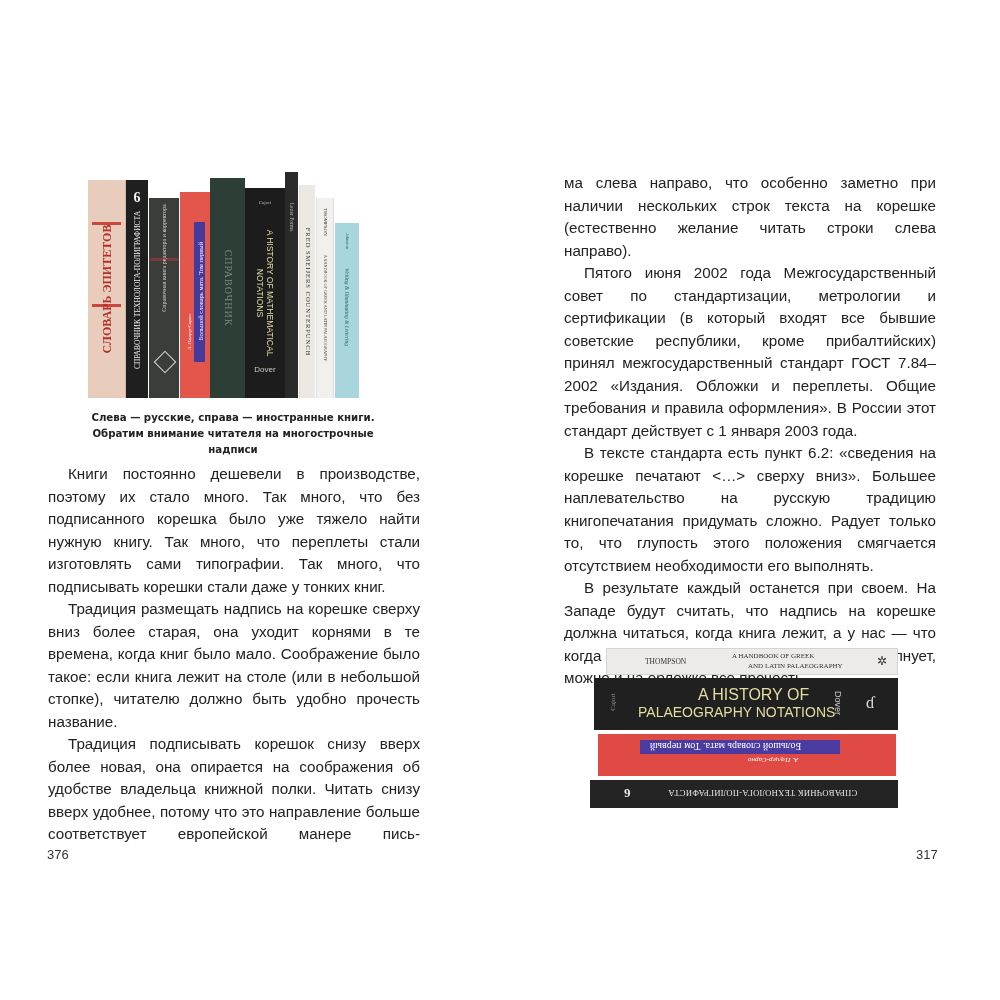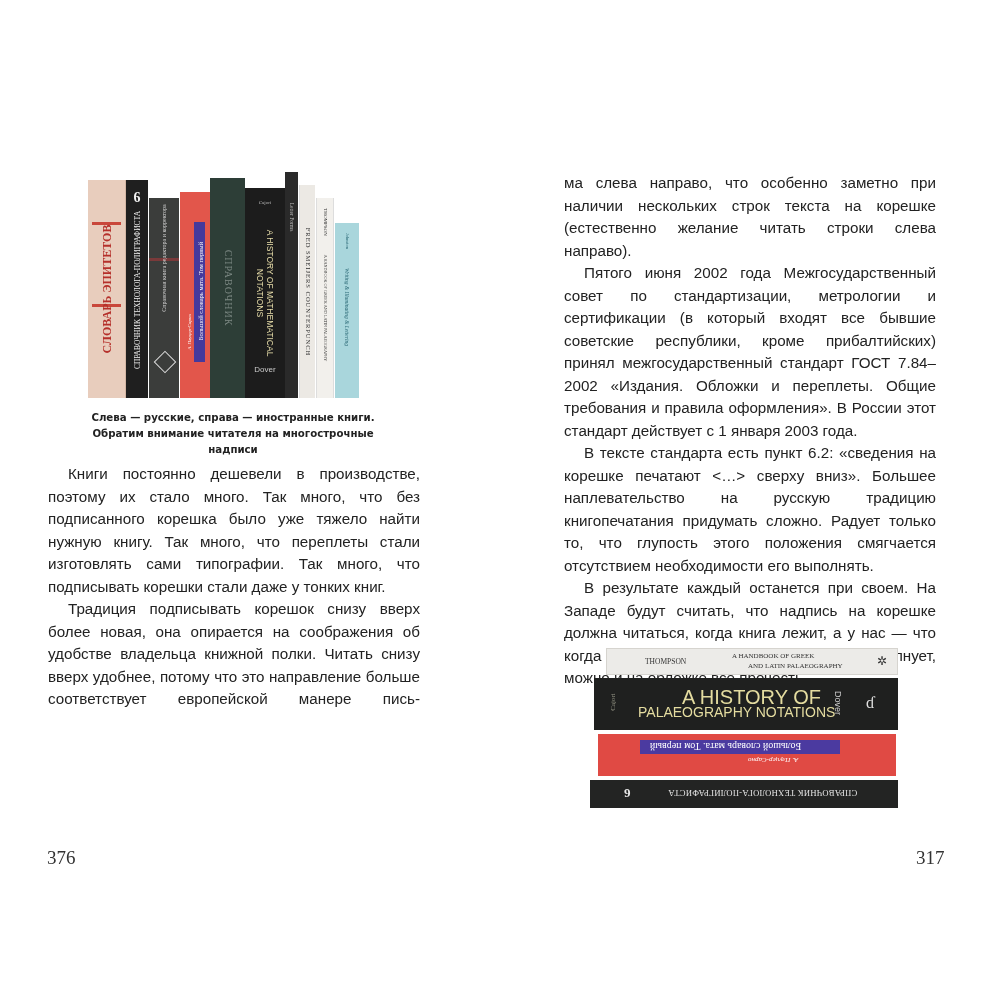--- a/index.html
+++ b/index.html
@@ -16,21 +16,21 @@
     .stripe { position: absolute; left: 4px; right: 4px; height: 3px; background: #c9473b; }
 
     .caption { position: absolute; left: 88px; top: 410px; width: 290px; font-family: "DejaVu Sans", sans-serif; font-size: 10.2px; line-height: 16px; color: #222; font-weight: bold; text-align: center; }
 
     .body-text { position: absolute; font-family: Liberation Sans, sans-serif; font-size: 15.2px; line-height: 22.5px; color: #222; text-align: justify; }
     .body-text p { margin: 0; text-indent: 20px; }
     .body-text p.noindent { text-indent: 0; }
     .left-text { left: 48px; top: 463px; width: 372px; }
     .right-text { left: 564px; top: 172px; width: 372px; }
 
-    .page-num { position: absolute; top: 847px; font-family: Liberation Serif, serif; font-size: 19px; color: #333; }
+    .page-num { position: absolute; top: 847px; font-family: Liberation Sans, sans-serif; font-size: 13px; color: #333; }
     .pn-left { left: 47px; }
     .pn-right { left: 916px; }
 
     
     .stack { position: absolute; left: 588px; top: 648px; width: 312px; height: 162px; }
     .lay { position: absolute; box-sizing: border-box; overflow: hidden; }
     .lay .t { position: absolute; font-family: "Liberation Serif", serif; white-space: nowrap; }
   </style>
 </head>
 <body>
@@ -87,20 +87,21 @@
     <div class="spine" style="left:247px;width:24px;height:175px;background:#a9d6dc;">
       <div class="vt" style="top:10%;transform:translate(-50%,-50%) rotate(90deg);font-size:4.5px;color:#2c6a77;">Johnston</div>
       <div class="vt" style="top:48%;transform:translate(-50%,-50%) rotate(90deg);font-size:5.5px;color:#2c6a77;font-style:italic;">Writing &amp; Illuminating &amp; Lettering</div>
     </div>
   </div>
 
   <div class="caption">Слева — русские, справа — иностранные книги. Обратим внимание читателя на многострочные надписи</div>
 
   <div class="body-text left-text">
     <p>Книги постоянно дешевели в производстве, поэтому их стало много. Так много, что без подписанного корешка было уже тяжело найти нужную книгу. Так много, что переплеты стали изготовлять сами типографии. Так много, что подписывать корешки стали даже у тонких книг.</p>
+    <p>Традиция размещать надпись на корешке сверху вниз более старая, она уходит корнями в те времена, когда книг было мало. Соображение было такое: если книга лежит на столе (или в небольшой стопке), читателю должно быть удобно прочесть название.</p>
     <p style="text-align-last:justify;">Традиция подписывать корешок снизу вверх более новая, она опирается на соображения об удобстве владельца книжной полки. Читать снизу вверх удобнее, потому что это направление больше соответствует европейской манере пись-</p>
   </div>
 
   <div class="page-num pn-left">376</div>
 </div>
 
 <div class="page page-right" style="left:0;width:1000px;">
   <div class="body-text right-text">
     <p class="noindent">ма слева направо, что особенно заметно при наличии нескольких строк текста на корешке (естественно желание читать строки слева направо).</p>
     <p>Пятого июня 2002 года Межгосударственный совет по стандартизации, метрологии и сертификации (в который входят все бывшие советские республики, кроме прибалтийских) принял межгосударственный стандарт ГОСТ 7.84–2002 «Издания. Обложки и переплеты. Общие требования и правила оформления». В России этот стандарт действует с 1 января 2003 года.</p>
@@ -112,21 +113,21 @@
 
     <div class="lay" style="left:18px;top:0;width:292px;height:27px;background:#ecebe8;border:1px solid #d6d4cf;">
       <div class="t" style="left:38px;top:8px;font-size:7.5px;color:#333;">THOMPSON</div>
       <div class="t" style="left:125px;top:3px;font-size:7px;color:#333;text-align:center;">A HANDBOOK OF GREEK</div>
       <div class="t" style="left:118px;top:13px;font-size:7px;color:#333;margin-left:23px;">AND LATIN PALAEOGRAPHY</div>
       <div class="t" style="right:10px;top:5px;font-size:12px;color:#333;">✲</div>
     </div>
 
     <div class="lay" style="left:6px;top:30px;width:304px;height:52px;background:#1f201f;">
       <div class="t" style="left:10px;top:20px;font-size:7px;color:#9a9a8a;transform:rotate(-90deg);">Cajori</div>
-      <div class="t" style="left:88px;top:8px;font-size:20px;color:#e4dca0;font-family:'Liberation Sans',sans-serif;">A HISTORY OF</div>
+      <div class="t" style="left:104px;top:8px;font-size:16px;color:#e4dca0;font-family:'Liberation Sans',sans-serif;">A HISTORY OF</div>
       <div class="t" style="left:44px;top:26px;font-size:14px;color:#e4dca0;font-family:'Liberation Sans',sans-serif;">PALAEOGRAPHY NOTATIONS</div>
       <div class="t" style="left:232px;top:20px;font-size:9px;color:#cfcfcf;font-family:'Liberation Sans',sans-serif;transform:rotate(90deg);">Dover</div>
       <div class="t" style="left:272px;top:16px;font-size:16px;color:#e0e0e0;">ɗ</div>
     </div>
 
     <div class="lay" style="left:10px;top:86px;width:298px;height:42px;background:#e04a44;">
       <div style="position:absolute;left:42px;top:6px;width:200px;height:14px;background:#4b3aa0;"></div>
       <div class="t" style="left:52px;top:7px;font-size:10px;color:#fff;transform:rotate(180deg);">Большой словарь мата. Том первый</div>
       <div class="t" style="left:150px;top:22px;font-size:7px;color:#fff;font-style:italic;transform:rotate(180deg);">А. Плуцер-Сарно</div>
     </div>

